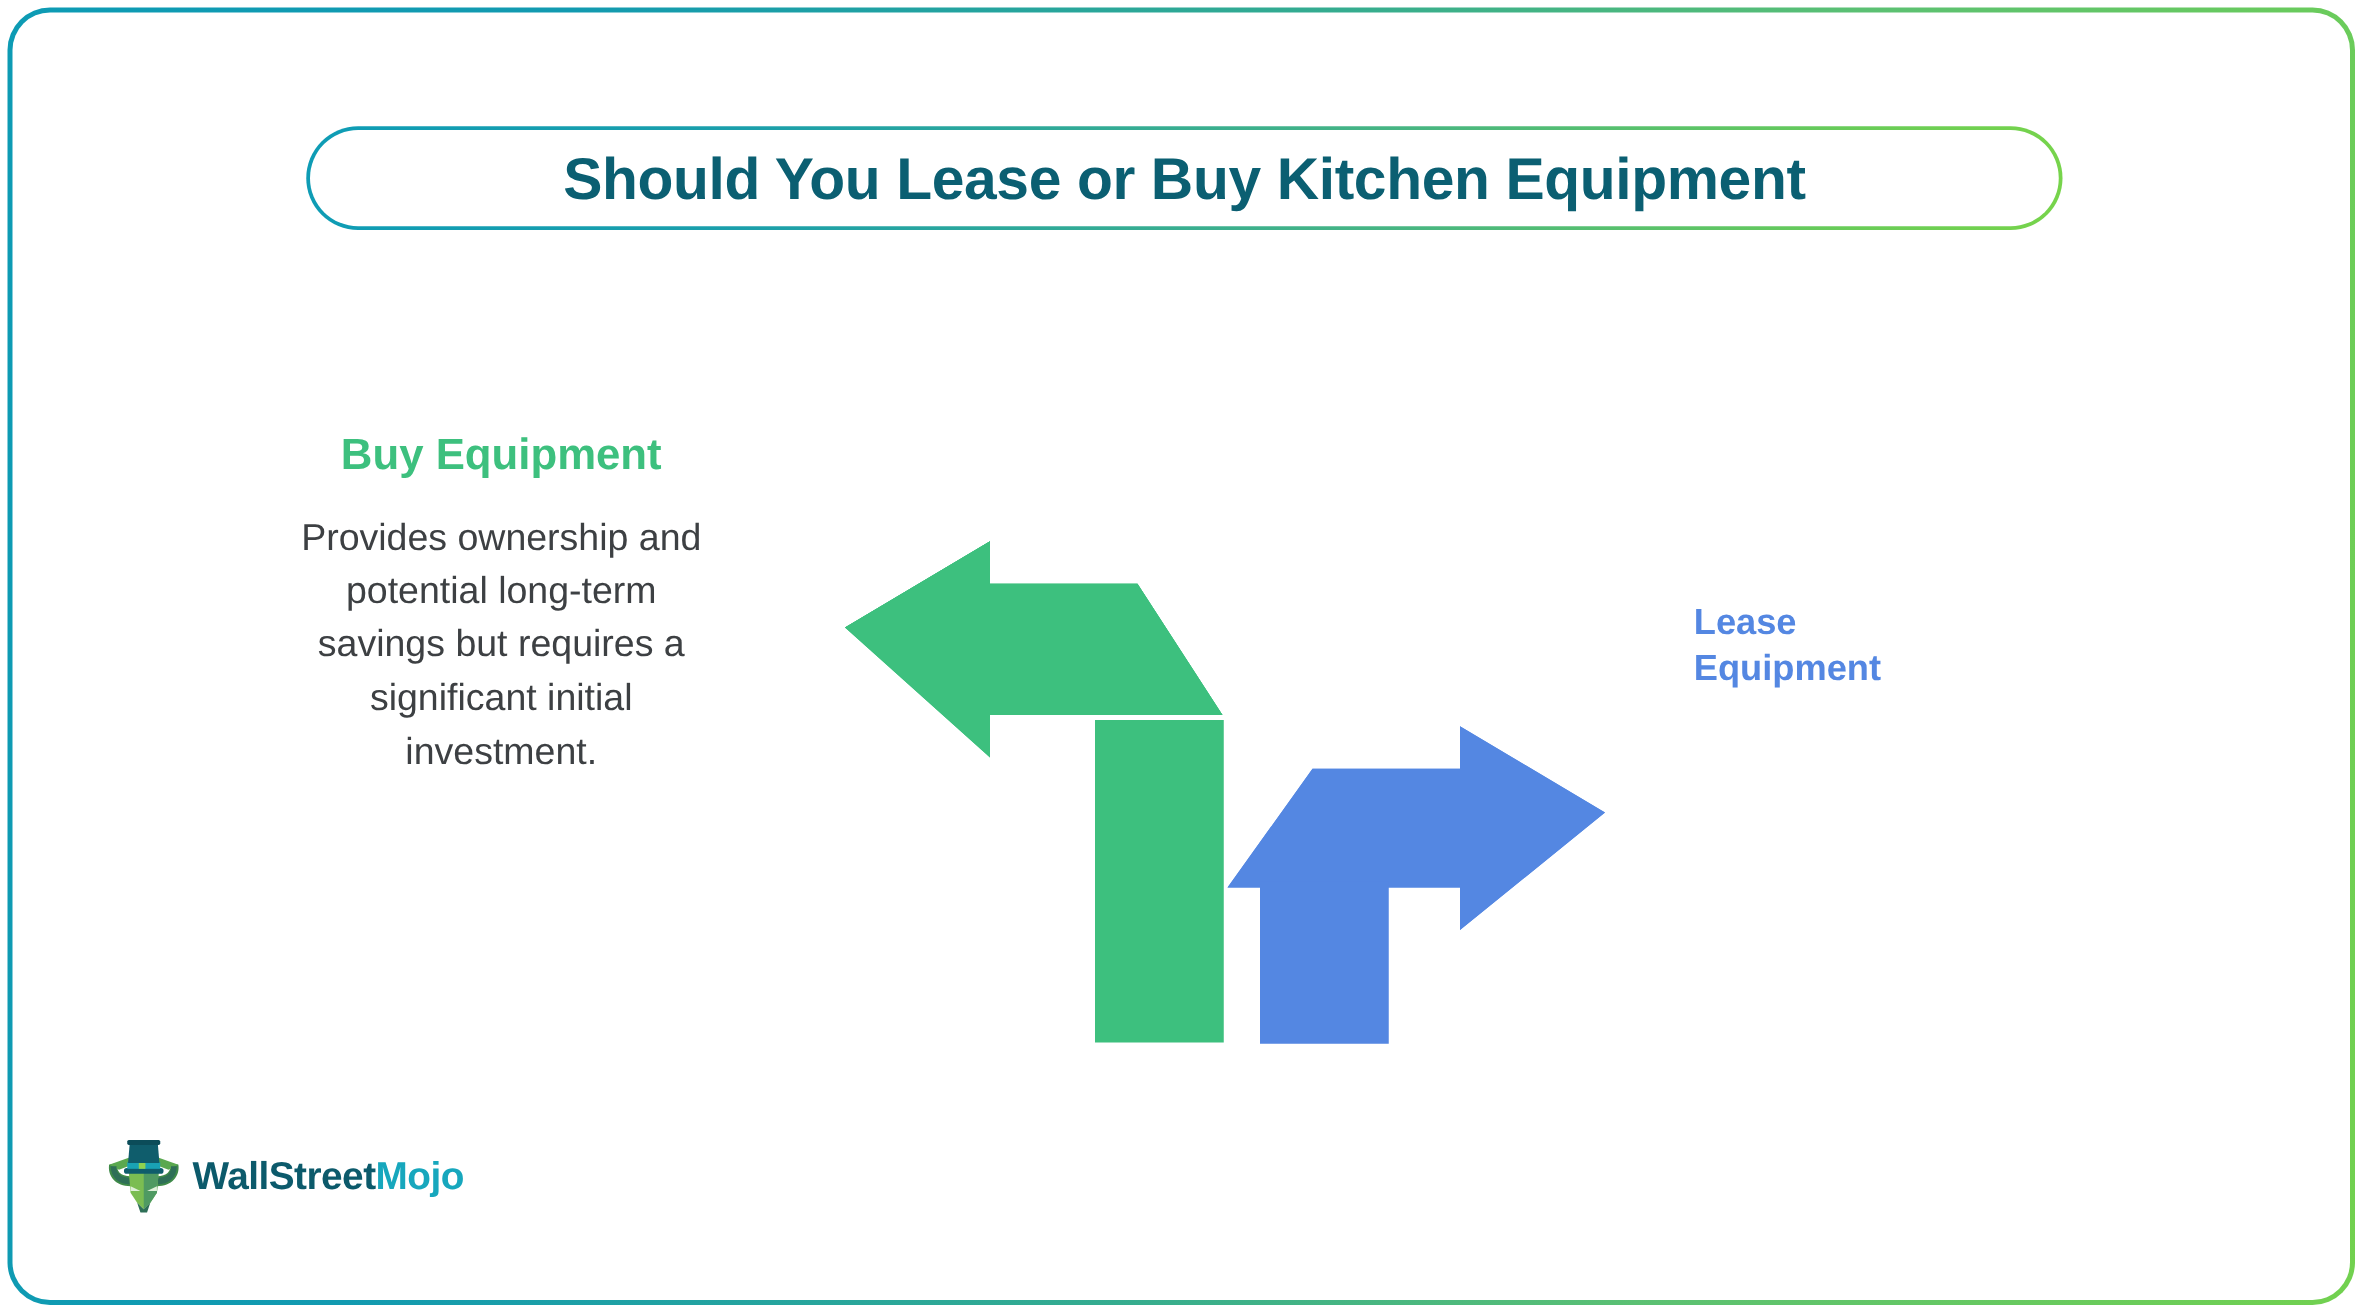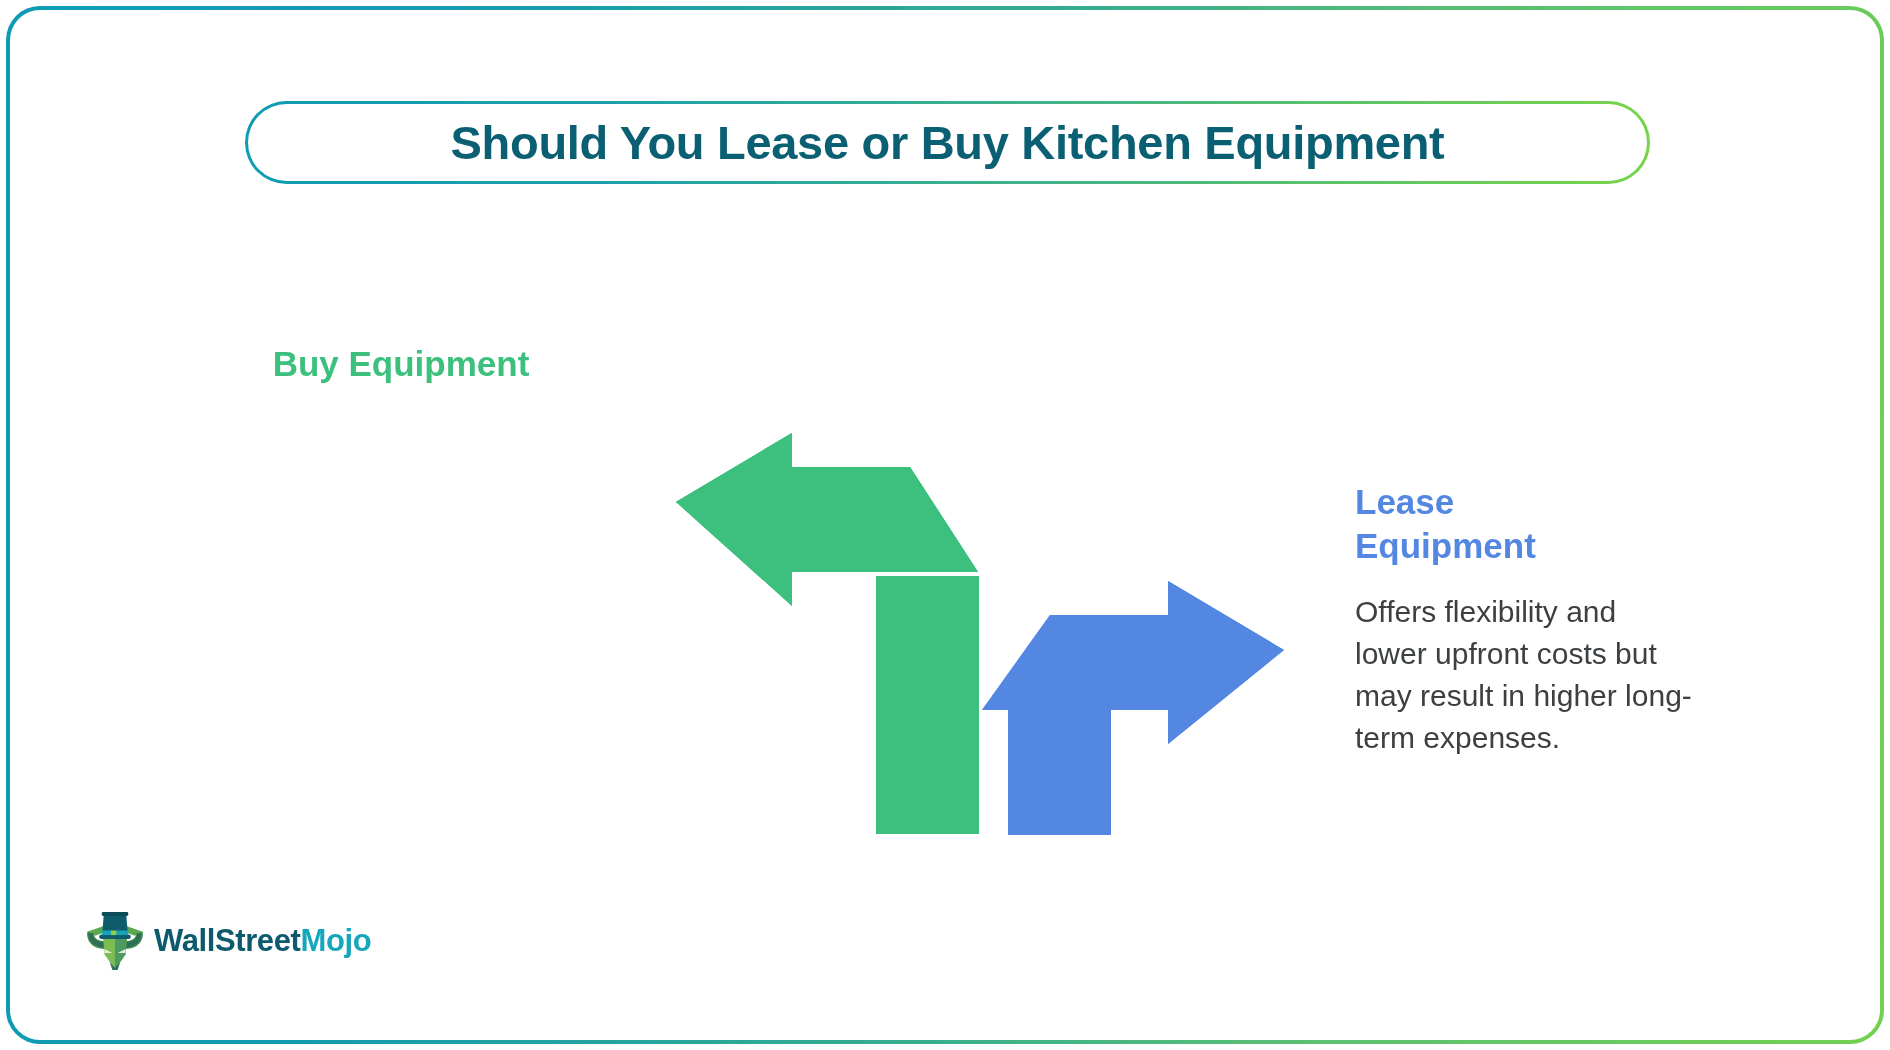--- a/index.html
+++ b/index.html
@@ -94,21 +94,21 @@
   
   #lease-block {
     position: absolute;
     left: 1355px;
     top: 480px;
     width: 340px;
     text-align: left;
   }
   #lease-heading {
     color: #5487e2;
-    font-size: 35px;
+    font-size: 29px;
     font-weight: bold;
     line-height: 1.27;
     margin: 0 0 22px 0;
     max-width: 230px;
   }
   #lease-body {
     color: #3d4043;
     font-size: 30px;
     line-height: 1.4;
     margin: 0;
@@ -156,25 +156,25 @@
   </div>
 
   <div id="title-box">
     <div id="title-box-inner">
       <div id="title-text">Should You Lease or Buy Kitchen Equipment</div>
     </div>
   </div>
 
   <div id="buy-block">
     <div id="buy-heading">Buy Equipment</div>
+    <div id="buy-body">Provides ownership and potential long-term savings but requires a significant initial investment.</div>
   </div>
 
   <div id="lease-block">
     <div id="lease-heading">Lease Equipment</div>
-    <div id="lease-body">Offers flexibility and lower upfront costs but may result in higher long-term expenses.</div>
   </div>
 
   <svg id="arrow-graphic" viewBox="0 0 680 450">
 
     <g>
       <path d="M36 92 L 36 92 L 152 23 L 152 57 L 270 57 L 338 162 L 152 162 L 152 196 Z" fill="#3dc07e"></path>
       <polygon points="36,92 152,23 152,162" fill="#3dc07e"></polygon>
       <path d="M36 92 L152 23 L152 57 L270 57 L338 162 L152 162 L152 161 Z" fill="#3dc07e"></path>
       <polygon points="36,92 152,23 152,196" fill="#3dc07e"></polygon>
       <polygon points="152,57 270,57 338,162 152,162" fill="#3dc07e"></polygon>

